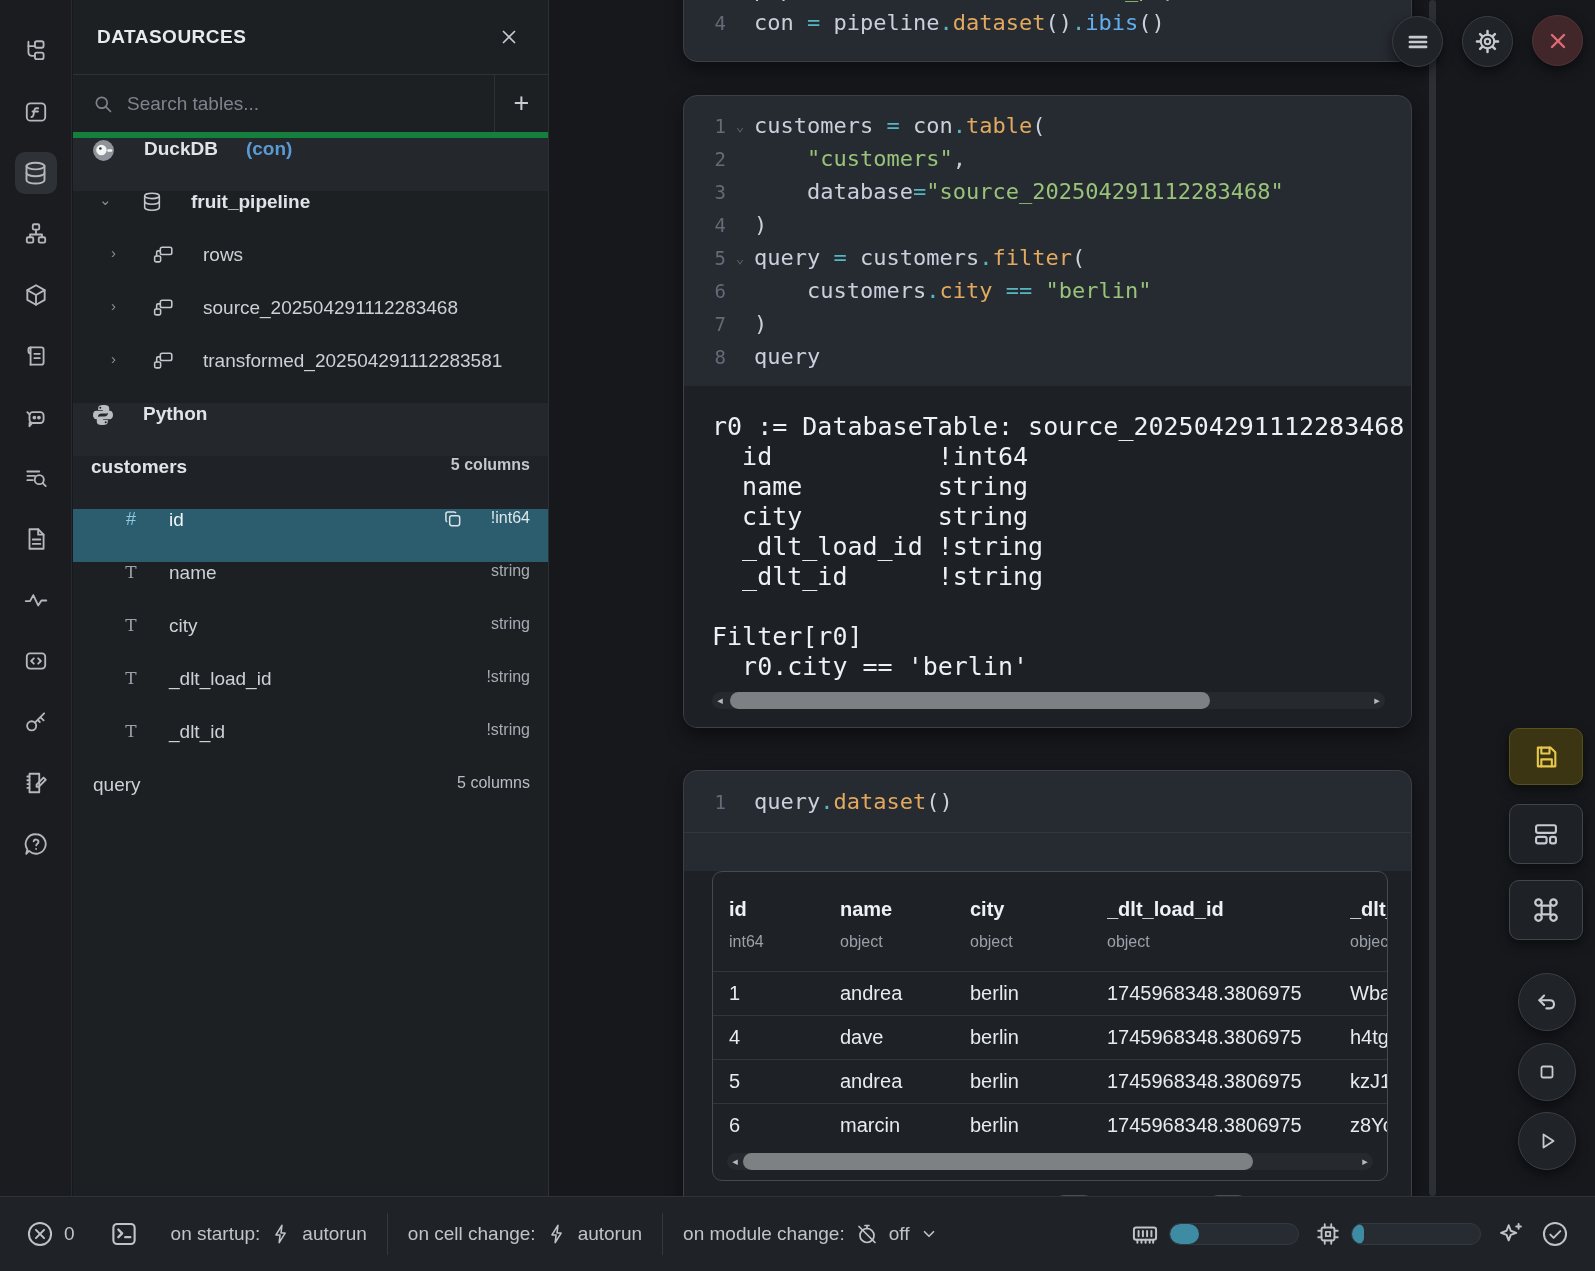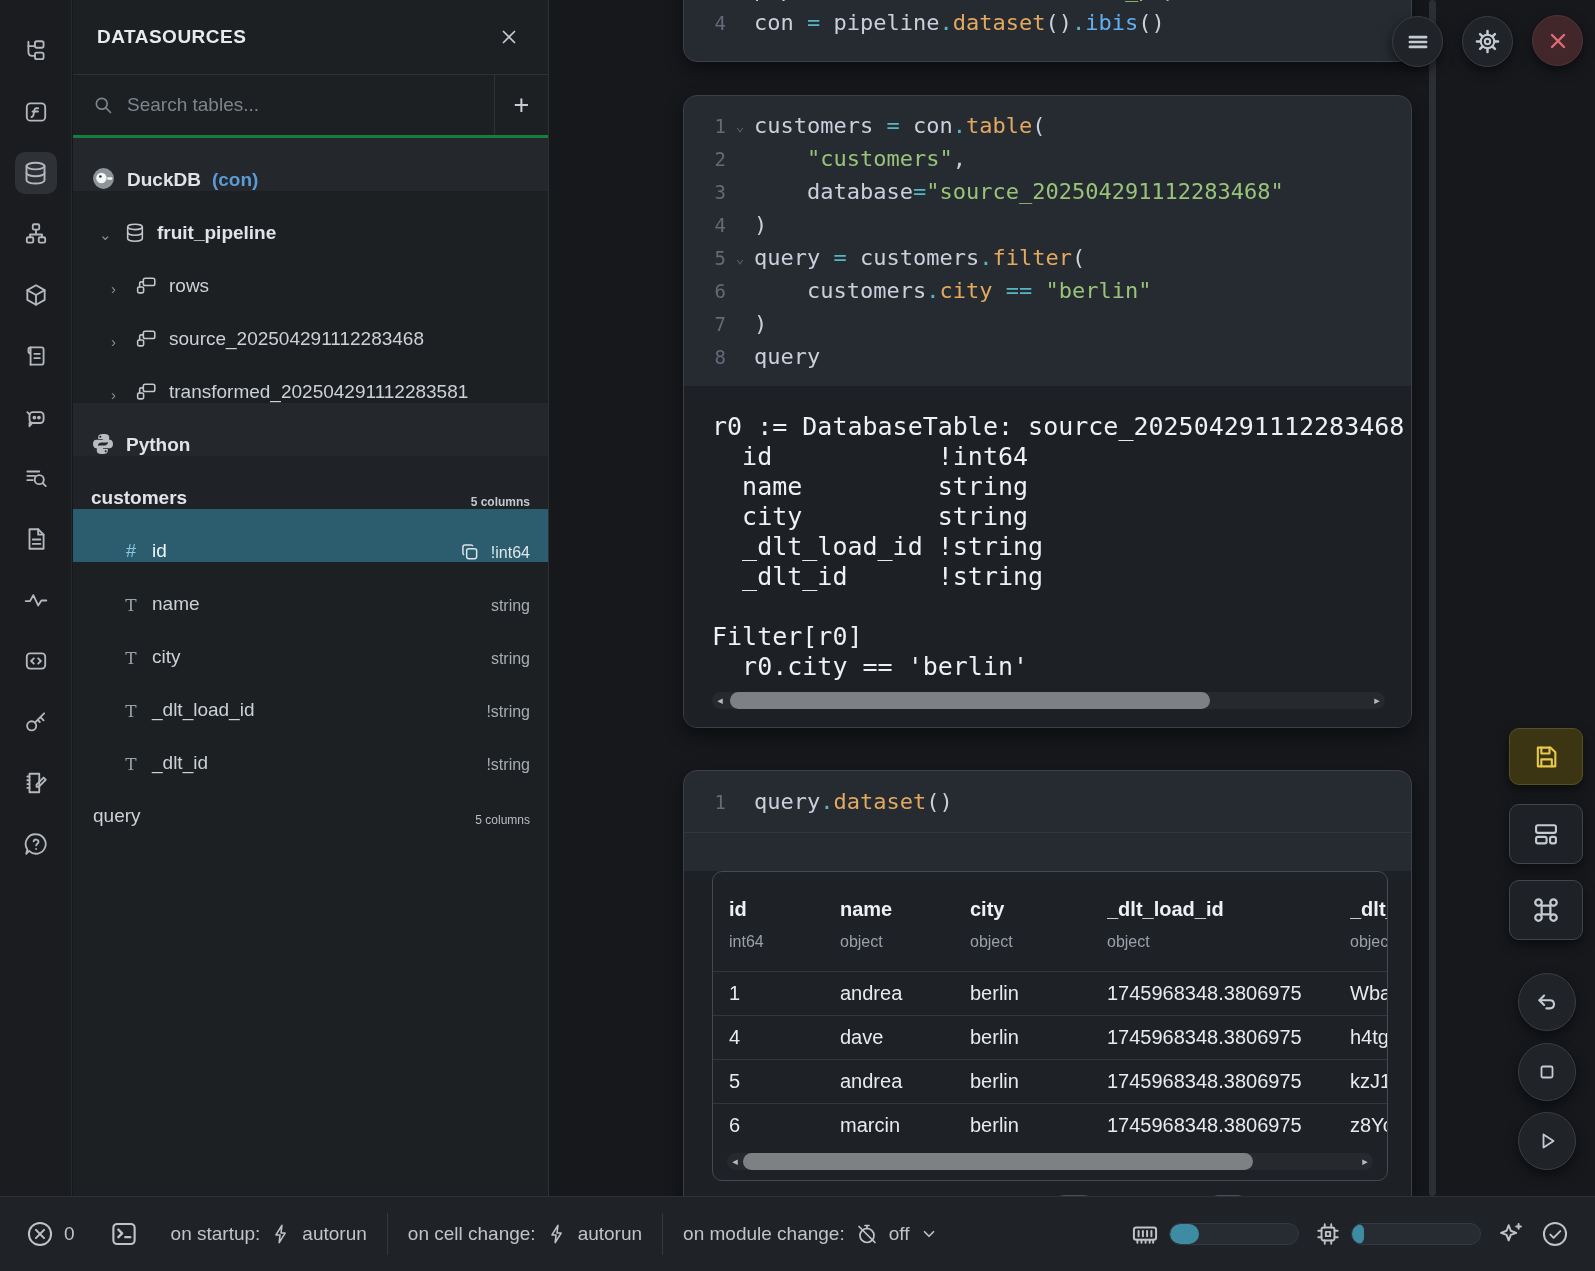--- a/index.html
+++ b/index.html
@@ -13,34 +13,34 @@
   .rail-btn { width:42px; height:42px; border-radius:10px; display:flex; align-items:center; justify-content:center; }
   .rail-btn.active { background:#2e3136; }
   .rail svg { stroke:#b4b8bd; fill:none; stroke-width:1.7; stroke-linecap:round; stroke-linejoin:round; }
 
   
   .panel { position:absolute; left:73px; top:0; width:476px; height:1196px; background:#1d2023;
            border-right:1px solid #2d3034; color:#ccd1d6; }
   .panel-header { height:74px; display:flex; align-items:center; padding:0 24px; }
   .panel-title { flex:1; font-size:19px; font-weight:bold; letter-spacing:.5px; color:#e8eaed; }
   .close-btn { width:30px; height:30px; display:flex; align-items:center; justify-content:center; }
-  .search-row { height:64px; border-top:1px solid #2e3136; border-bottom:3px solid #15803d; display:flex; }
+  .search-row { height:64px; border-top:1px solid #2e3136; border-bottom:6px solid #15803d; display:flex; }
   .search-box { flex:1; display:flex; align-items:center; gap:14px; padding:0 20px; }
   .search-box input { background:transparent; border:none; outline:none; color:#e6e9ec; font-size:19px; width:100%;
                       font-family:"Liberation Sans", sans-serif; }
   .search-box input::placeholder { color:#7e848d; }
   .add-btn { width:54px; border-left:1px solid #2e3136; display:flex; align-items:center; justify-content:center;
              font-size:27px; color:#c9cdd2; font-weight:300; }
-  .row { height:53px; display:flex; align-items:flex-end; gap:11px; font-size:19px; padding:0 18px; }
+  .row { height:53px; display:flex; align-items:flex-start; gap:28px; font-size:19px; padding:0 18px; }
   .row .spacer { flex:1; }
   .row.band { background:#24272b; }
   .row.thead { background:#1f2226; }
   .row .bold { font-weight:bold; color:#e0e4e8; }
   .badge-con { color:#5b9bd5; font-weight:bold; }
-  .meta { font-size:12px; font-weight:bold; color:#c3c8cd;margin-left:8px; }
+  .meta { font-size:16px; font-weight:bold; color:#c3c8cd;margin-left:8px; }
   .indent1 { padding-left:26px; } .indent2 { padding-left:38px; }
   .chev { color:#8a9098; font-size:15px; width:14px; }
   .col-row { padding-left:48px; }
   .col-row .glyph-t { font-family:"DejaVu Serif", serif; font-size:17px; color:#9aa1a9; width:20px; text-align:center; }
   .col-row .glyph-h { font-size:18px; color:#8fc9e0; width:20px; text-align:center; }
   .col-row .ctype { font-size:16px; color:#a6acb4; }
   .col-row.selected { background:#2b5d6e; color:#f2f5f7; }
   .col-row.selected .ctype { color:#e0e7eb; }
   .panel svg.tree-ic { stroke:#c3c7cc; fill:none; stroke-width:1.7; stroke-linecap:round; stroke-linejoin:round; }
 

